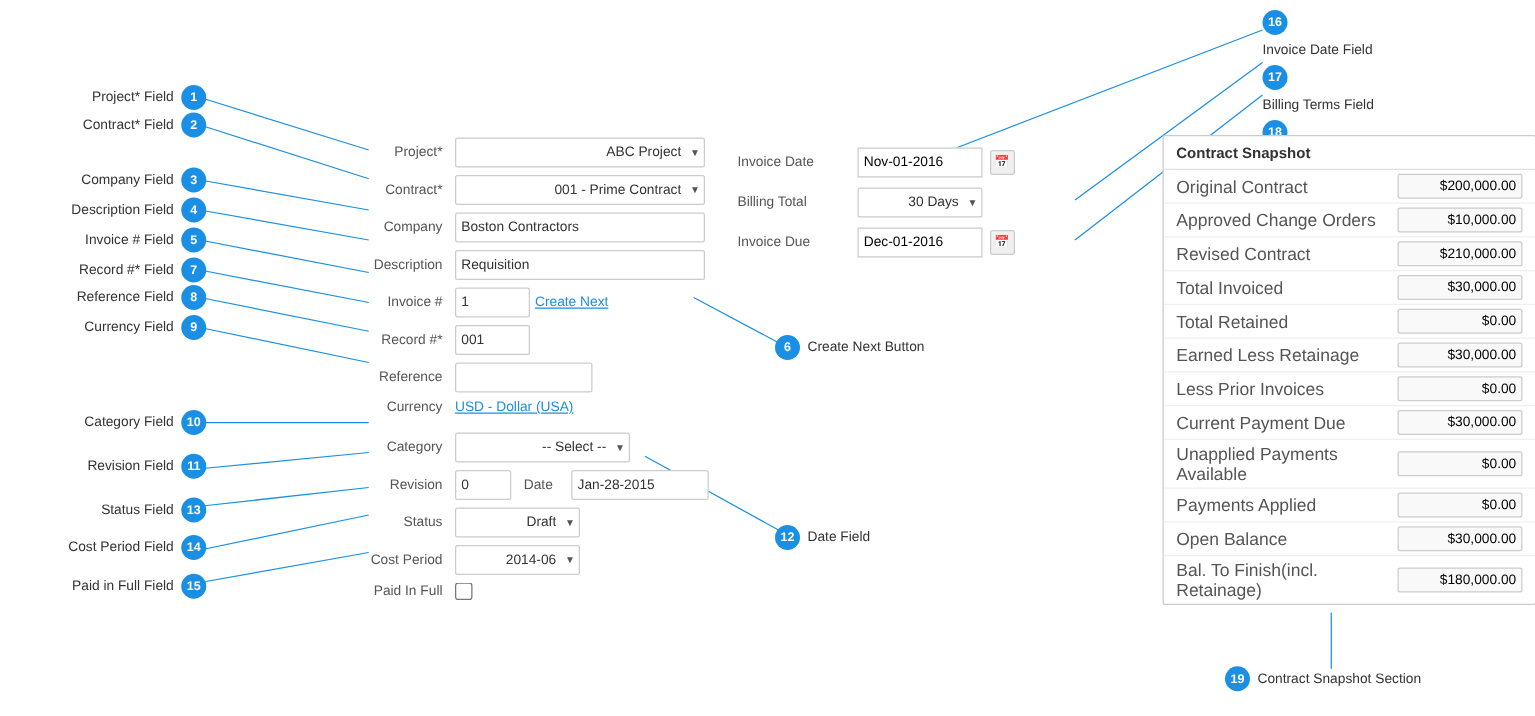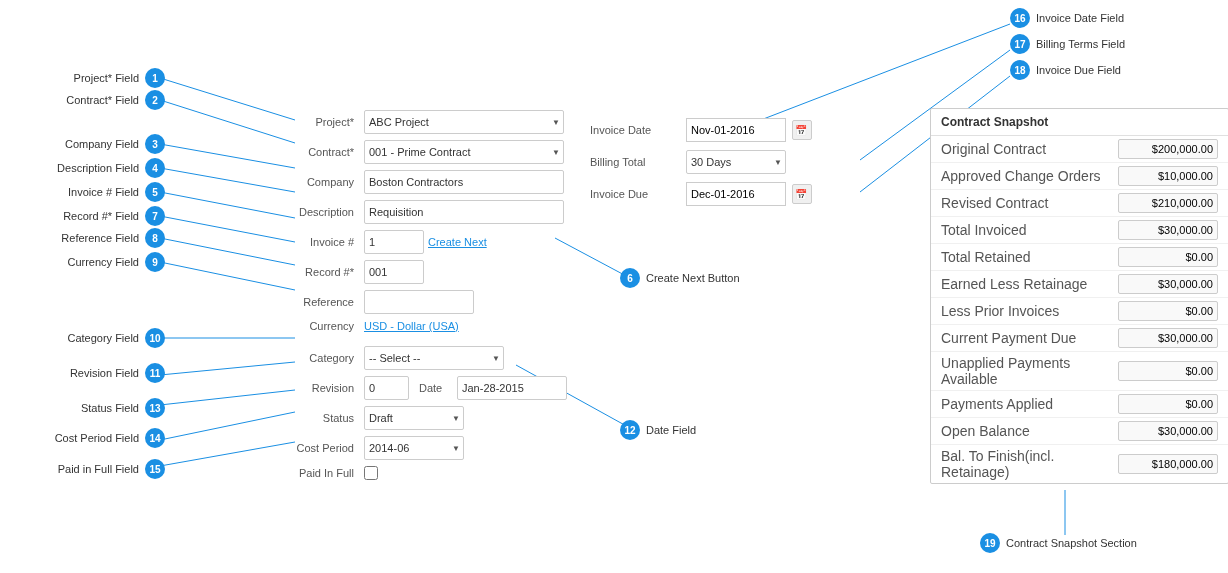--- a/index.html
+++ b/index.html
@@ -105,20 +105,21 @@
     .select-wrapper select {
       width: 100%;
       height: 24px;
       border: 1px solid #ccc;
       border-radius: 2px;
       font-size: 11px;
       padding: 2px 18px 2px 4px;
       background: #fff;
       color: #333;
       appearance: none;
+      text-align: right;
       -webkit-appearance: none;
     }
 
     .currency-link {
       color: #1a8fe3;
       text-decoration: underline;
       cursor: pointer;
       font-size: 11px;
     }
 
@@ -230,26 +231,26 @@
       position: absolute;
       top: 0;
       left: 0;
       width: 1228px;
       height: 573px;
       pointer-events: none;
     }
 
     .top-ann {
       display: flex;
-      align-items: center;
       gap: 6px;
       margin-bottom: 6px;
       font-size: 11px;
       color: #333;
       white-space: nowrap;
+      flex-direction: column;
     }
 
     
     .bottom-annotations {
       position: absolute;
       bottom: 20px;
       left: 980px;
       display: flex;
       flex-direction: column;
       align-items: center;

